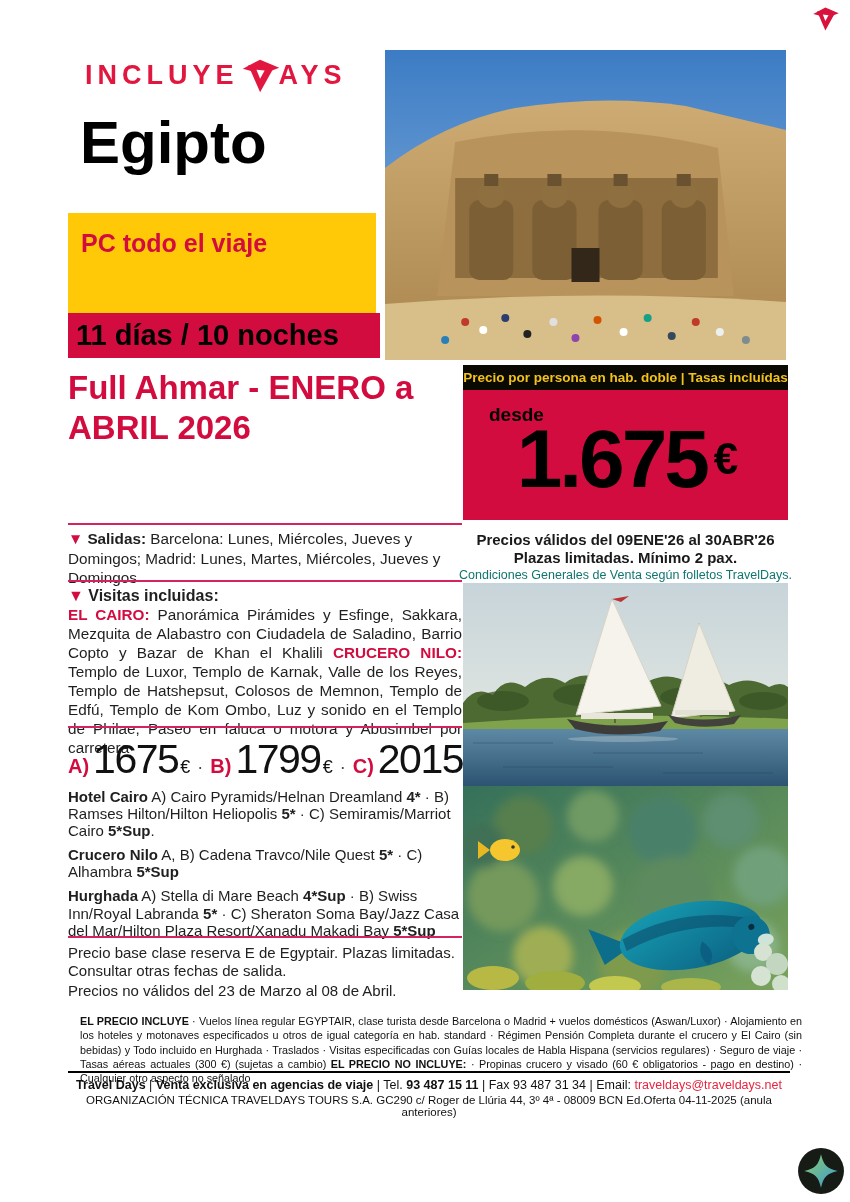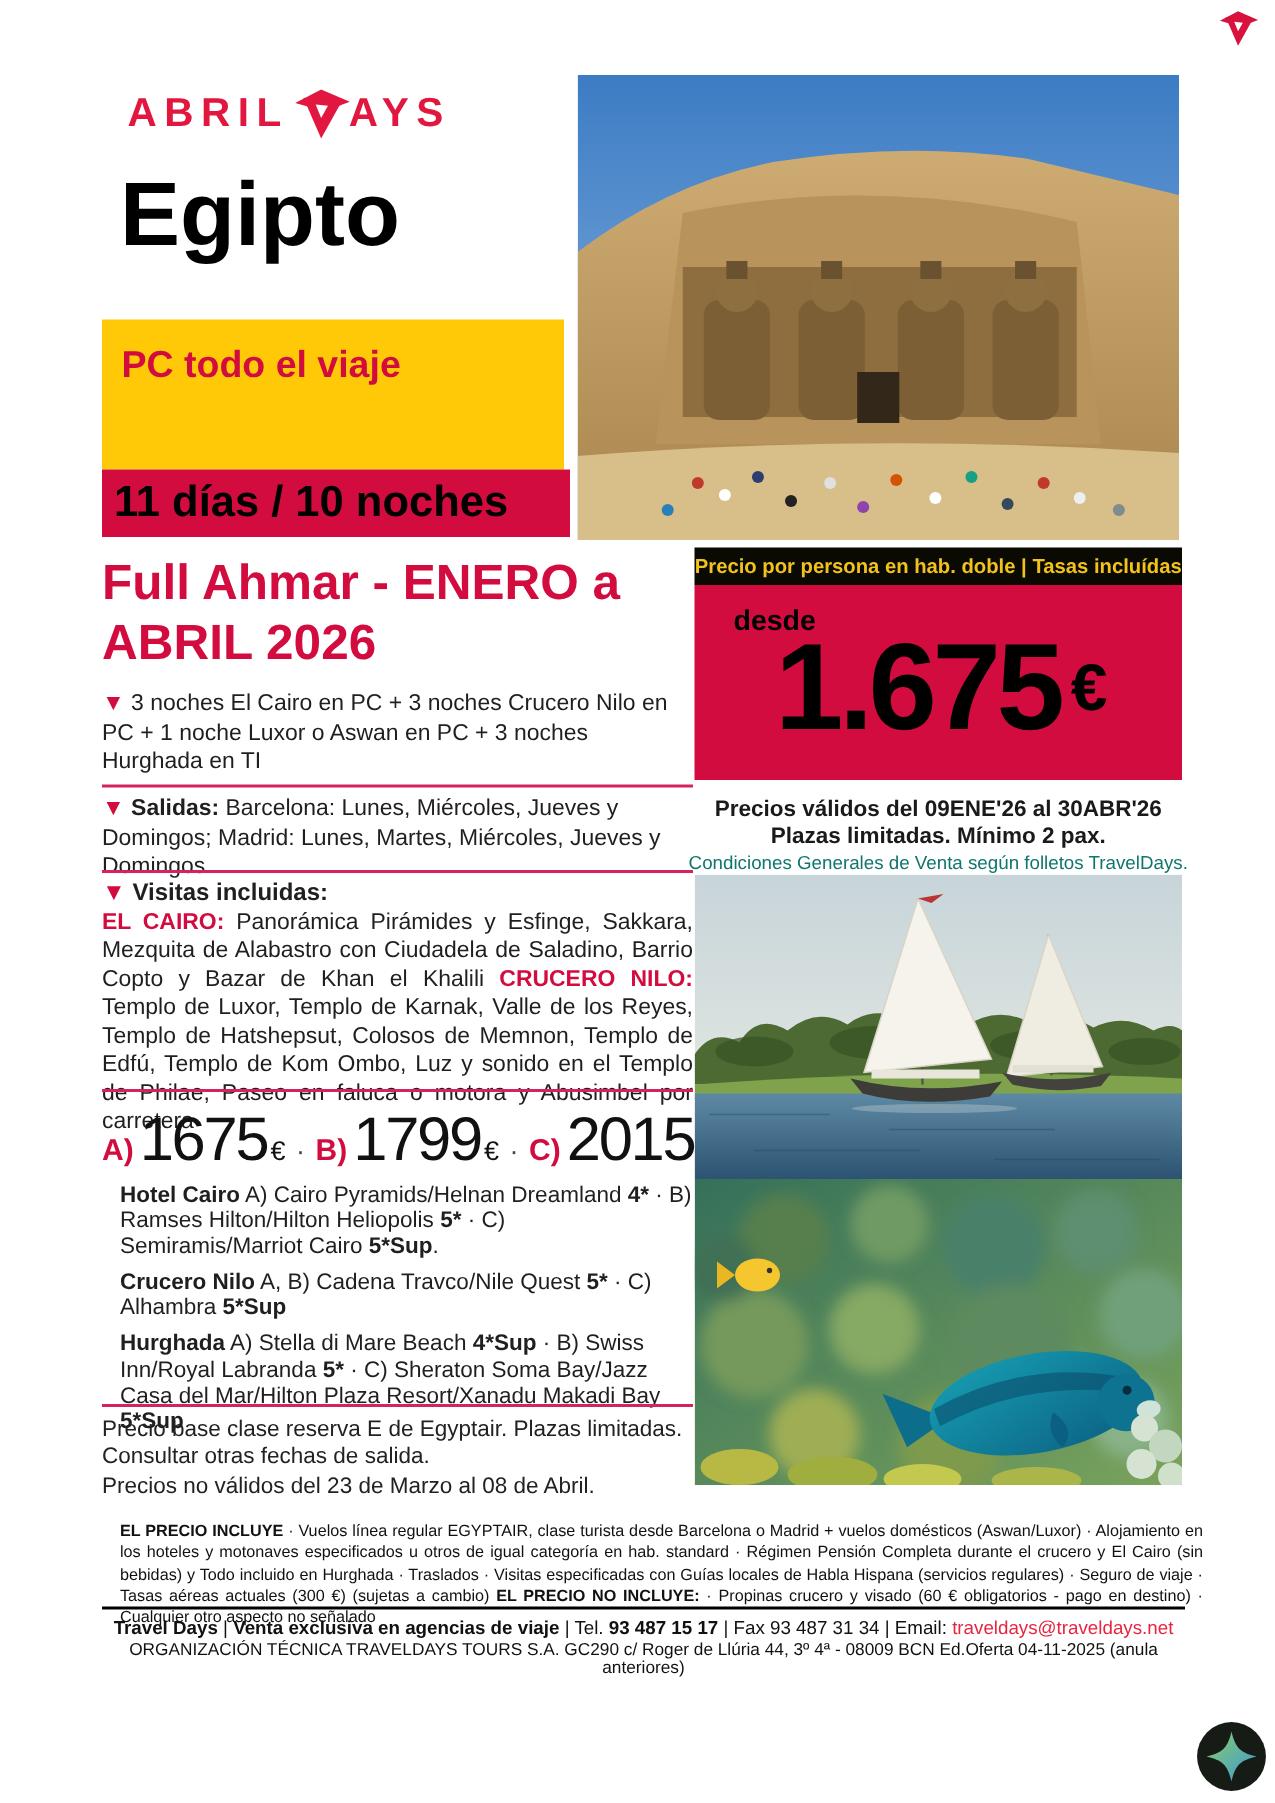--- a/index.html
+++ b/index.html
@@ -35,21 +35,21 @@
   .hr{position:absolute;left:68px;width:394px;height:2px;background:var(--crimson-line);}
   .hr1{top:523px;}.hr2{top:580px;}.hr3{top:726px;}.hr4{top:936px;background:var(--crimson-line);}
   .seg-crimson{color:var(--crimson);font-weight:bold;}
   .seg-link{color:var(--link);}
   .prices{position:absolute;left:68px;top:736px;width:400px;display:flex;align-items:baseline;}
   .prices .lbl{color:var(--crimson);font-weight:bold;font-size:20px;margin-right:4px;}
   .prices .amt{font-size:41px;letter-spacing:-1.5px;color:#111;}
   .prices .cur{font-size:18px;margin-left:2px;color:#111;}
   .prices .sep{font-size:18px;margin:0 7px;color:#444;}
   .hotels{position:absolute;left:68px;top:788px;width:394px;font-size:15px;line-height:1.14;}
-  .hotels p{margin:0 0 7px 12px;}
+  .hotels p{margin:0 0 7px 0;}
   .note{position:absolute;left:68px;width:394px;margin:0;font-size:15px;line-height:1.2;color:#222;}
   .note1{top:944px;}.note2{top:982px;}
   .fine-print{position:absolute;left:68px;top:1002px;width:722px;margin:12px;
         font-size:10.8px;line-height:1.32;text-align:justify;color:#111;}
   .footer-rule{position:absolute;left:68px;top:1071px;width:722px;height:2px;background:#000;}
   .footer1{position:absolute;left:68px;top:1078px;width:722px;margin:0;text-align:center;font-size:12.5px;color:#111;}
   .footer2{position:absolute;left:68px;top:1094px;width:722px;margin:0;text-align:center;font-size:11.5px;color:#111;}
   
   .photo{position:absolute;overflow:hidden;}
   .photo svg{display:block;width:100%;height:100%;}
@@ -79,41 +79,40 @@
 
 <div id="page">
 
   <svg class="corner-mark" viewBox="0 0 44 40">
     <path d="M2,12 L21,2 L42,11 L29,16 L13,15 Z" fill="#d8123c"></path>
     <path d="M8,8 L36,11 L21,38 Z" fill="#d8123c"></path>
     <path d="M17,13 L26,14 L21,23 Z" fill="#ffffff"></path>
   </svg>
 
   <div class="logo">
-    <span>ABRIL</span>
+    <span>INCLUYE</span>
     <svg class="dglyph" viewBox="0 0 44 40">
       <path d="M2,12 L21,2 L42,11 L29,16 L13,15 Z" fill="#e2173f"></path>
       <path d="M8,8 L36,11 L21,38 Z" fill="#e2173f"></path>
       <path d="M17,13 L26,14 L21,23 Z" fill="#ffffff"></path>
     </svg>
     <span>AYS</span>
   </div>
 
   <h1 class="egipto">Egipto</h1>
 
   <div class="yellow-box">
     <span>PC todo el viaje</span>
   </div>
   <div class="duration-bar">
     <span>11 días / 10 noches</span>
   </div>
 
   <h2 class="offer-title">Full Ahmar - ENERO a ABRIL 2026</h2>
 
-  <p class="para itinerary"><span class="seg-crimson">▼ </span><span>3 noches El Cairo en PC + 3 noches Crucero Nilo en PC + 1 noche Luxor o Aswan en PC + 3 noches Hurghada en TI</span></p>
   <div class="hr hr1"></div>
 
   <p class="para salidas"><span class="seg-crimson" style="font-weight: bold;">▼ </span><span style="font-weight: bold;">Salidas: </span><span>Barcelona: Lunes, Miércoles, Jueves y Domingos; Madrid: Lunes, Martes, Miércoles, Jueves y Domingos</span></p>
   <div class="hr hr2"></div>
 
   <p class="para visitas-h"><span class="seg-crimson" style="font-weight: bold;">▼ </span><span style="font-weight: bold;">Visitas incluidas:</span></p>
   <p class="para visitas-p"><span class="seg-crimson" style="font-weight: bold;">EL CAIRO:</span><span> Panorámica Pirámides y Esfinge, Sakkara, Mezquita de Alabastro con Ciudadela de Saladino, Barrio Copto y Bazar de Khan el Khalili </span><span class="seg-crimson" style="font-weight: bold;">CRUCERO NILO:</span><span> Templo de Luxor, Templo de Karnak, Valle de los Reyes, Templo de Hatshepsut, Colosos de Memnon, Templo de Edfú, Templo de Kom Ombo, Luz y sonido en el Templo de Philae, Paseo en faluca o motora y Abusimbel por carretera</span></p>
   <div class="hr hr3"></div>
 
   <div class="prices">
@@ -136,21 +135,21 @@
     <p><span style="font-weight: bold;">Hurghada</span><span>  A) Stella di Mare Beach </span><span style="font-weight: bold;">4*Sup</span><span> · B) Swiss Inn/Royal Labranda </span><span style="font-weight: bold;">5*</span><span> ·  C) Sheraton Soma Bay/Jazz Casa del Mar/Hilton Plaza Resort/Xanadu Makadi Bay </span><span style="font-weight: bold;">5*Sup</span></p>
   </div>
 
   <div class="hr hr4"></div>
   <p class="note note1">Precio base clase reserva E de Egyptair. Plazas limitadas. Consultar otras fechas de salida.</p>
   <p class="note note2">Precios no válidos del 23 de Marzo al 08 de Abril.</p>
 
   <p class="fine-print"><span style="font-weight: bold;">EL PRECIO INCLUYE</span><span> · Vuelos línea regular EGYPTAIR, clase turista desde Barcelona o Madrid + vuelos domésticos (Aswan/Luxor) · Alojamiento en los hoteles y motonaves especificados u otros de igual categoría en hab. standard · Régimen Pensión Completa durante el crucero y El Cairo (sin bebidas) y Todo incluido en Hurghada · Traslados · Visitas especificadas con Guías locales de Habla Hispana (servicios regulares) · Seguro de viaje · Tasas aéreas actuales (300 €) (sujetas a cambio) </span><span style="font-weight: bold;">EL PRECIO NO INCLUYE:</span><span> · Propinas crucero y visado (60 € obligatorios - pago en destino) · Cualquier otro aspecto no señalado</span></p>
 
   <div class="footer-rule"></div>
-  <p class="footer1"><span style="font-weight: bold;">Travel Days</span><span> | </span><span style="font-weight: bold;">Venta exclusiva en agencias de viaje</span><span> | Tel. </span><span style="font-weight: bold;">93 487 15 17</span><span> | Fax 93 487 31 34 | Email: </span><span class="seg-link">traveldays@traveldays.net</span></p>
+  <p class="footer1"><span style="font-weight: bold;">Travel Days</span><span> | </span><span style="font-weight: bold;">Venta exclusiva en agencias de viaje</span><span> | Tel. </span><span style="font-weight: bold;">93 487 15 11</span><span> | Fax 93 487 31 34 | Email: </span><span class="seg-link">traveldays@traveldays.net</span></p>
   <p class="footer2">ORGANIZACIÓN TÉCNICA TRAVELDAYS TOURS S.A. GC290 c/ Roger de Llúria 44, 3º 4ª - 08009 BCN Ed.Oferta 04-11-2025 (anula anteriores)</p>
 
   <div class="photo photo-abu">
     <svg viewBox="0 0 400 310" preserveAspectRatio="none">
       <defs>
         <linearGradient id="sky1" x1="0" y1="0" x2="0" y2="1">
           <stop offset="0" stop-color="#3c7cc4"></stop>
             <stop offset="1" stop-color="#93b9e2"></stop>
         </linearGradient>
         <linearGradient id="rock1" x1="0" y1="0" x2="0" y2="1">

